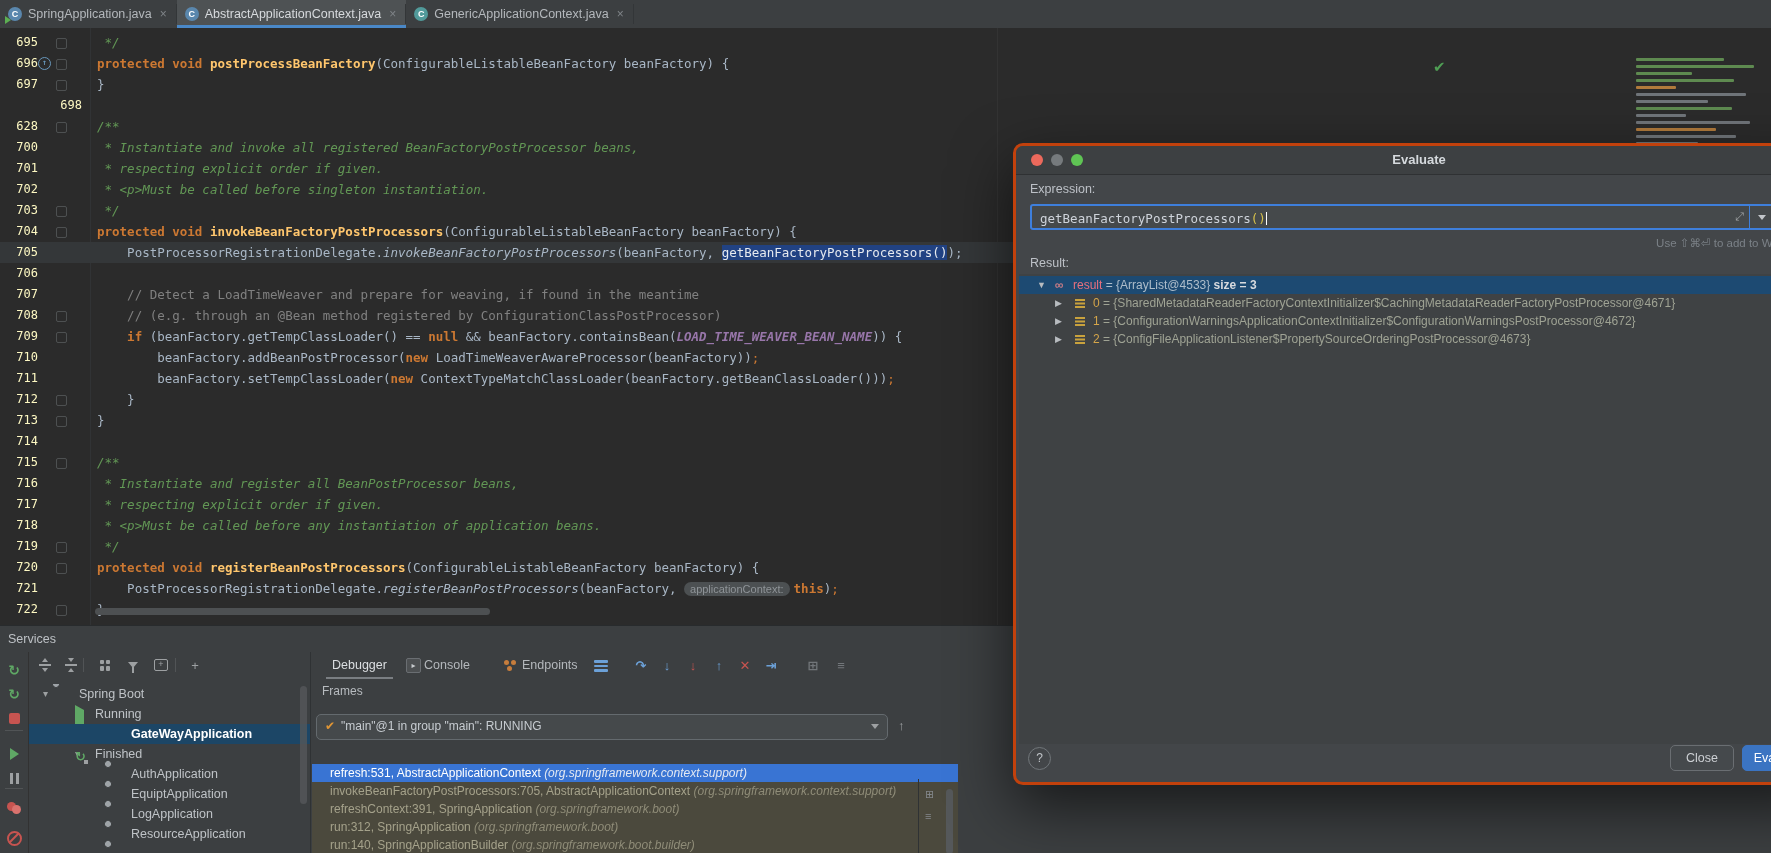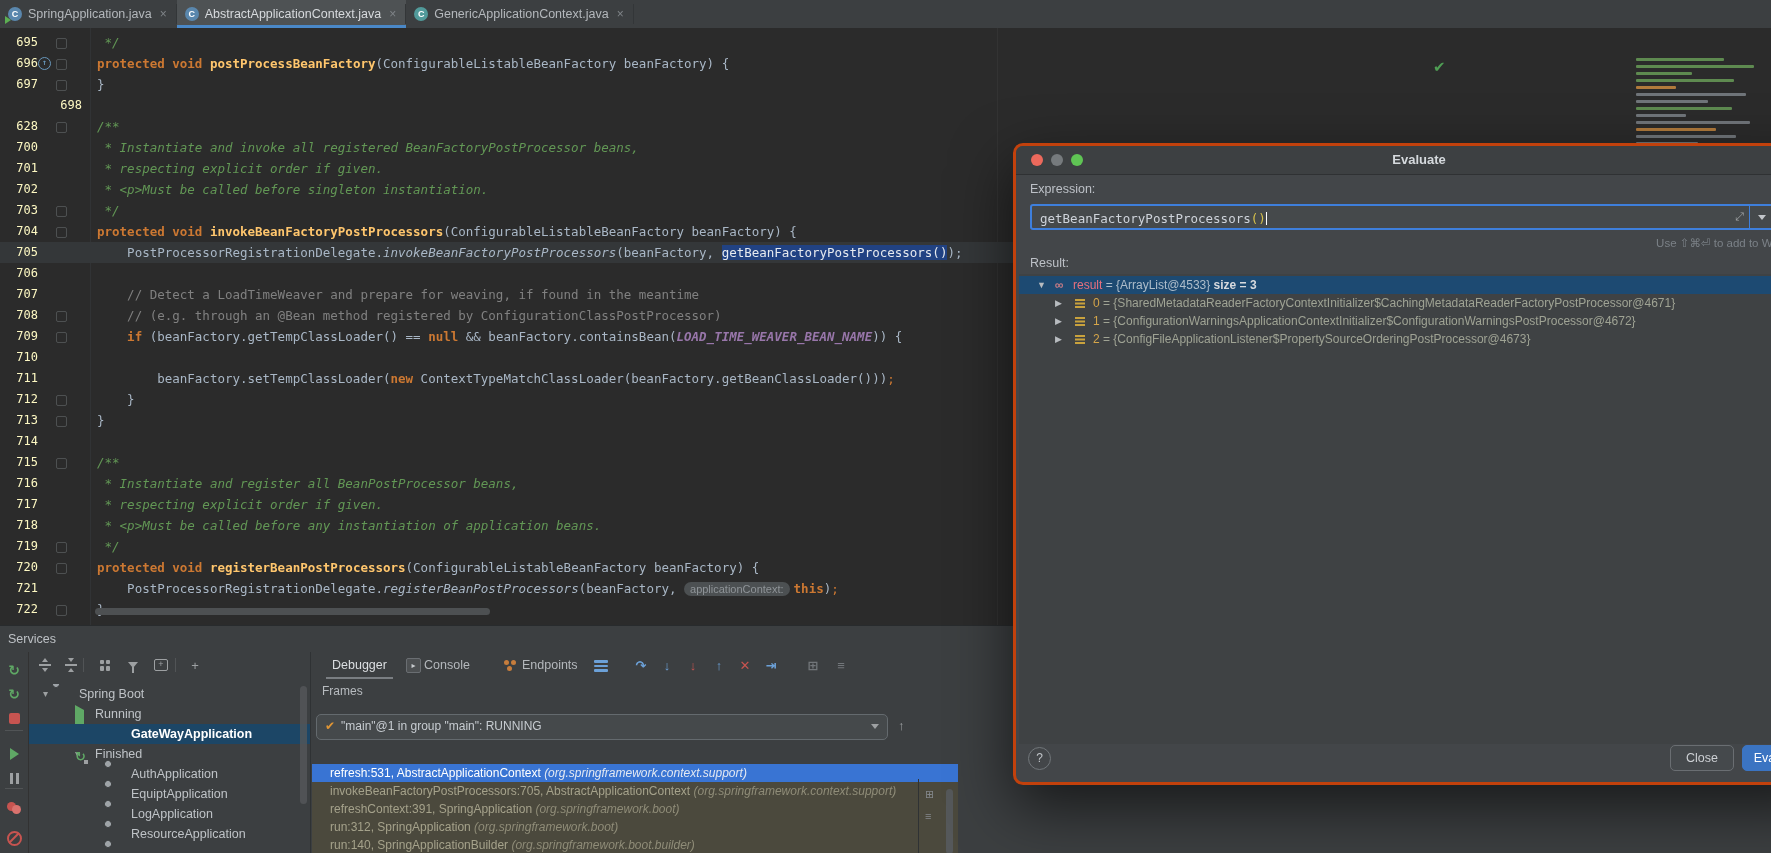--- a/index.html
+++ b/index.html
@@ -197,21 +197,21 @@
         <div class="code-row" style="top: 109px;"><span class="ln">700</span><span class="codetext"><span class="tk-c"> * Instantiate and invoke all registered BeanFactoryPostProcessor beans,</span></span></div>
         <div class="code-row" style="top: 130px;"><span class="ln">701</span><span class="codetext"><span class="tk-c"> * respecting explicit order if given.</span></span></div>
         <div class="code-row" style="top: 151px;"><span class="ln">702</span><span class="codetext"><span class="tk-c"> * &lt;p&gt;Must be called before singleton instantiation.</span></span></div>
         <div class="code-row" style="top: 172px;"><span class="ln">703</span><span class="fold"></span><span class="codetext"><span class="tk-c"> */</span></span></div>
         <div class="code-row" style="top: 193px;"><span class="ln">704</span><span class="fold"></span><span class="codetext"><span class="tk-k">protected void </span><span class="tk-m">invokeBeanFactoryPostProcessors</span><span class="tk-p">(ConfigurableListableBeanFactory beanFactory) {</span></span></div>
         <div class="code-row hl" style="top: 214px;"><span class="ln">705</span><span class="codetext"><span class="tk-p">    PostProcessorRegistrationDelegate.</span><span class="tk-si">invokeBeanFactoryPostProcessors</span><span class="tk-p">(beanFactory, </span><span class="tk-sel">getBeanFactoryPostProcessors()</span><span class="tk-p">);</span></span></div>
         <div class="code-row" style="top: 235px;"><span class="ln">706</span><span class="codetext"></span></div>
         <div class="code-row" style="top: 256px;"><span class="ln">707</span><span class="codetext"><span class="tk-lc">    // Detect a LoadTimeWeaver and prepare for weaving, if found in the meantime</span></span></div>
         <div class="code-row" style="top: 277px;"><span class="ln">708</span><span class="fold"></span><span class="codetext"><span class="tk-lc">    // (e.g. through an @Bean method registered by ConfigurationClassPostProcessor)</span></span></div>
         <div class="code-row" style="top: 298px;"><span class="ln">709</span><span class="fold"></span><span class="codetext"><span class="tk-p">    </span><span class="tk-k">if </span><span class="tk-p">(beanFactory.getTempClassLoader() == </span><span class="tk-k">null</span><span class="tk-p"> &amp;&amp; beanFactory.containsBean(</span><span class="tk-f">LOAD_TIME_WEAVER_BEAN_NAME</span><span class="tk-p">)) {</span></span></div>
-        <div class="code-row" style="top: 319px;"><span class="ln">710</span></div>
+        <div class="code-row" style="top: 319px;"><span class="ln">710</span><span class="codetext"><span class="tk-p">        beanFactory.addBeanPostProcessor(</span><span class="tk-k">new</span><span class="tk-p"> LoadTimeWeaverAwareProcessor(beanFactory))</span><span class="tk-o">;</span></span></div>
         <div class="code-row" style="top: 340px;"><span class="ln">711</span><span class="codetext"><span class="tk-p">        beanFactory.setTempClassLoader(</span><span class="tk-k">new</span><span class="tk-p"> ContextTypeMatchClassLoader(beanFactory.getBeanClassLoader()))</span><span class="tk-o">;</span></span></div>
         <div class="code-row" style="top: 361px;"><span class="ln">712</span><span class="fold"></span><span class="codetext"><span class="tk-p">    }</span></span></div>
         <div class="code-row" style="top: 382px;"><span class="ln">713</span><span class="fold"></span><span class="codetext"><span class="tk-p">}</span></span></div>
         <div class="code-row" style="top: 403px;"><span class="ln">714</span><span class="codetext"></span></div>
         <div class="code-row" style="top: 424px;"><span class="ln">715</span><span class="fold"></span><span class="codetext"><span class="tk-c">/**</span></span></div>
         <div class="code-row" style="top: 445px;"><span class="ln">716</span><span class="codetext"><span class="tk-c"> * Instantiate and register all BeanPostProcessor beans,</span></span></div>
         <div class="code-row" style="top: 466px;"><span class="ln">717</span><span class="codetext"><span class="tk-c"> * respecting explicit order if given.</span></span></div>
         <div class="code-row" style="top: 487px;"><span class="ln">718</span><span class="codetext"><span class="tk-c"> * &lt;p&gt;Must be called before any instantiation of application beans.</span></span></div>
         <div class="code-row" style="top: 508px;"><span class="ln">719</span><span class="fold"></span><span class="codetext"><span class="tk-c"> */</span></span></div>
         <div class="code-row" style="top: 529px;"><span class="ln">720</span><span class="fold"></span><span class="codetext"><span class="tk-k">protected void </span><span class="tk-m">registerBeanPostProcessors</span><span class="tk-p">(ConfigurableListableBeanFactory beanFactory) {</span></span></div>

